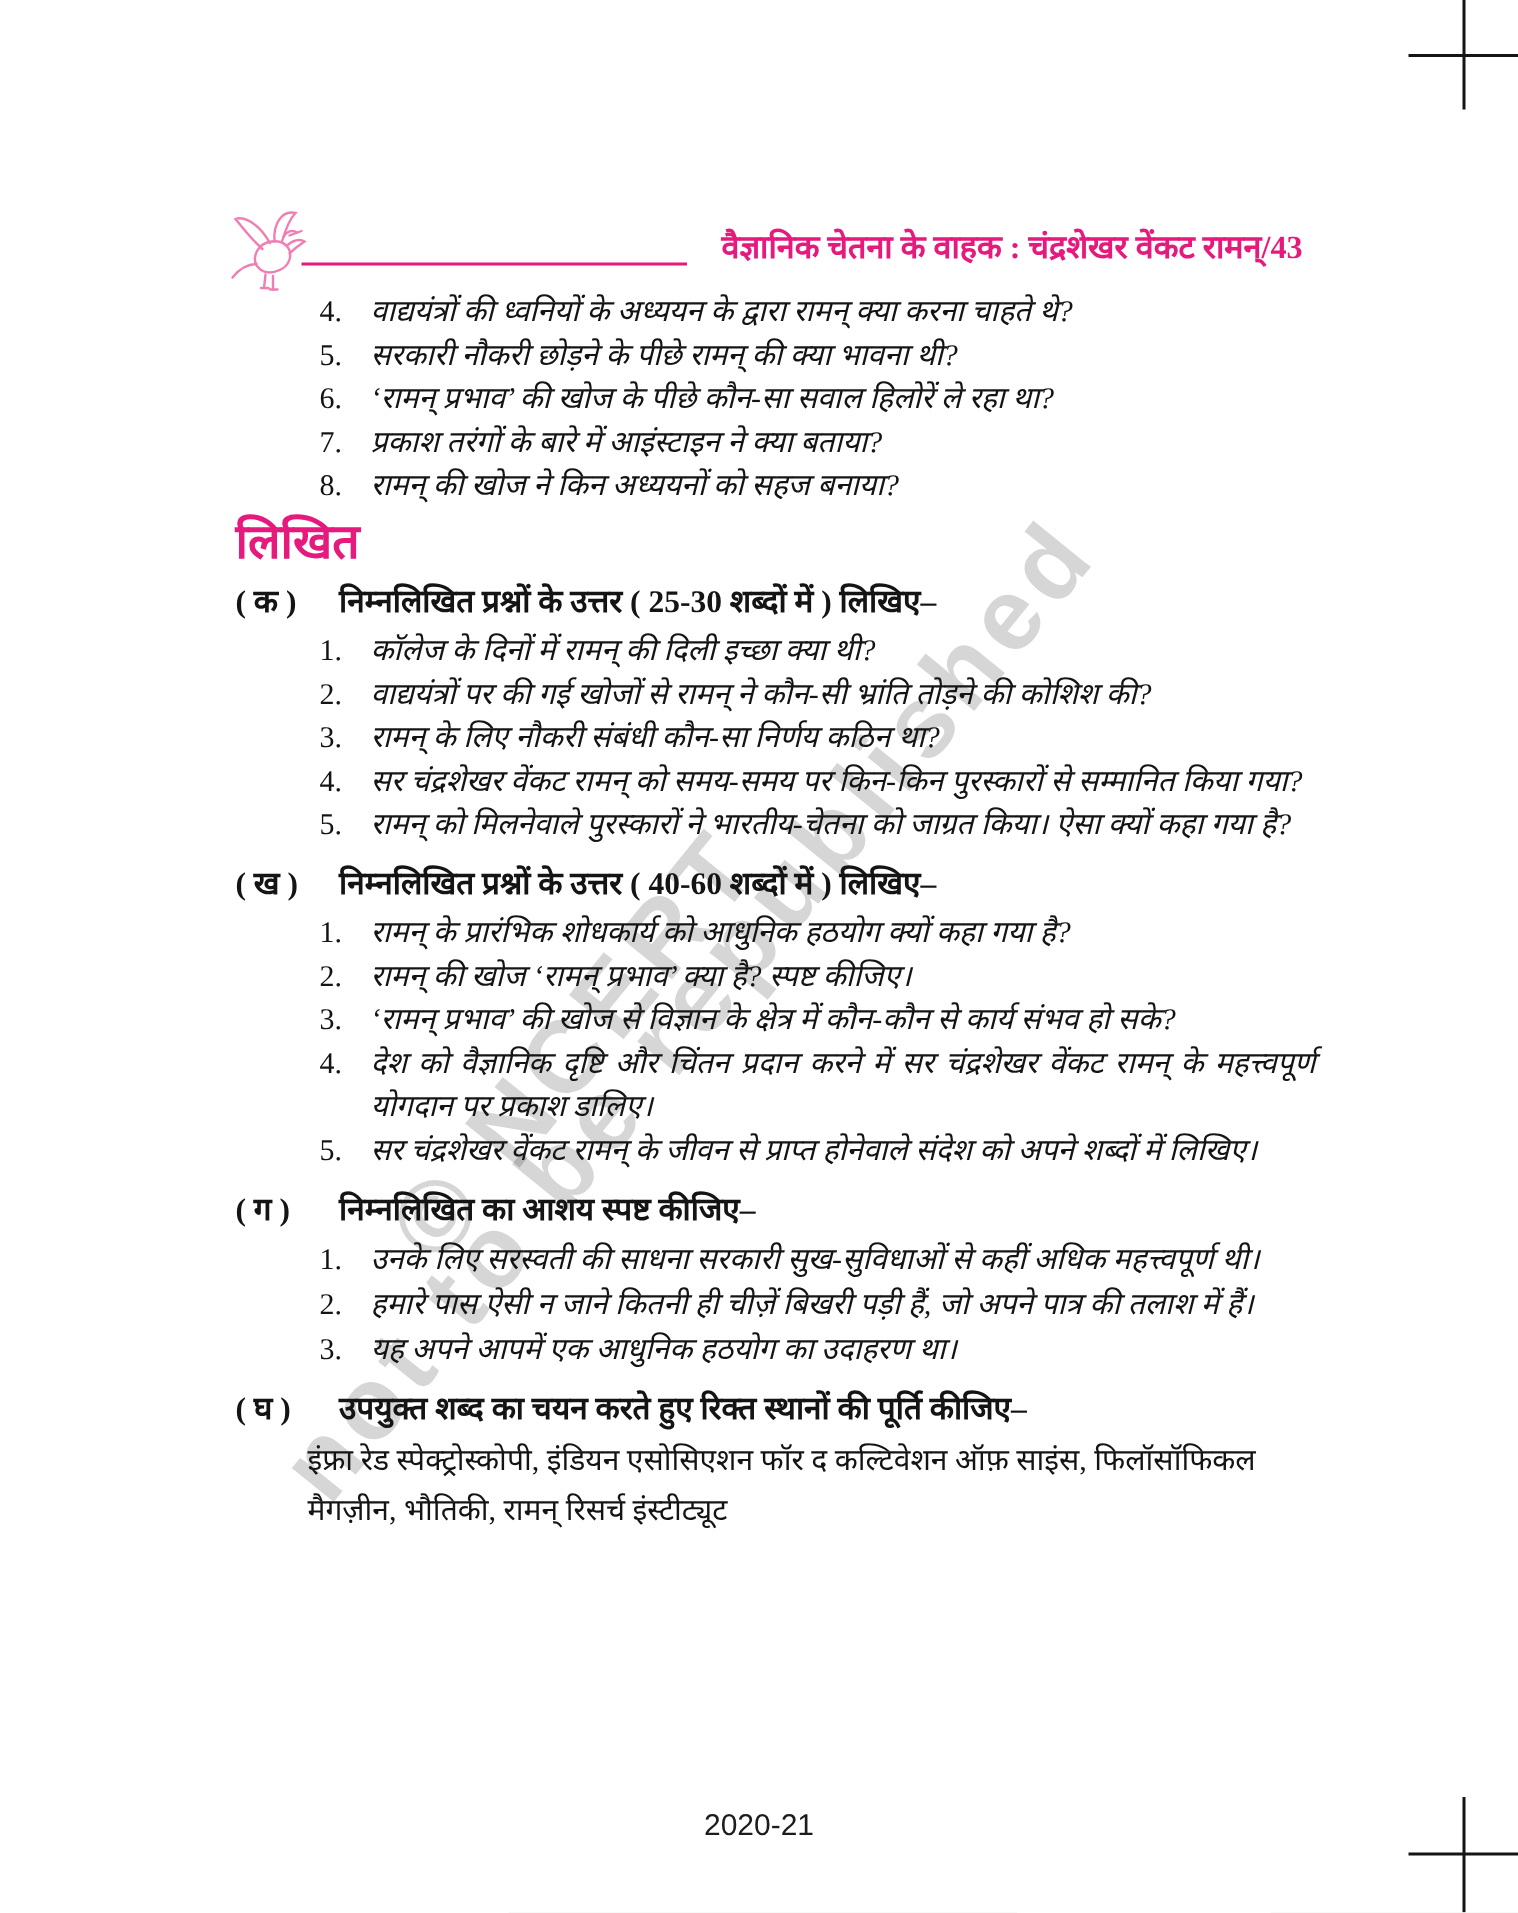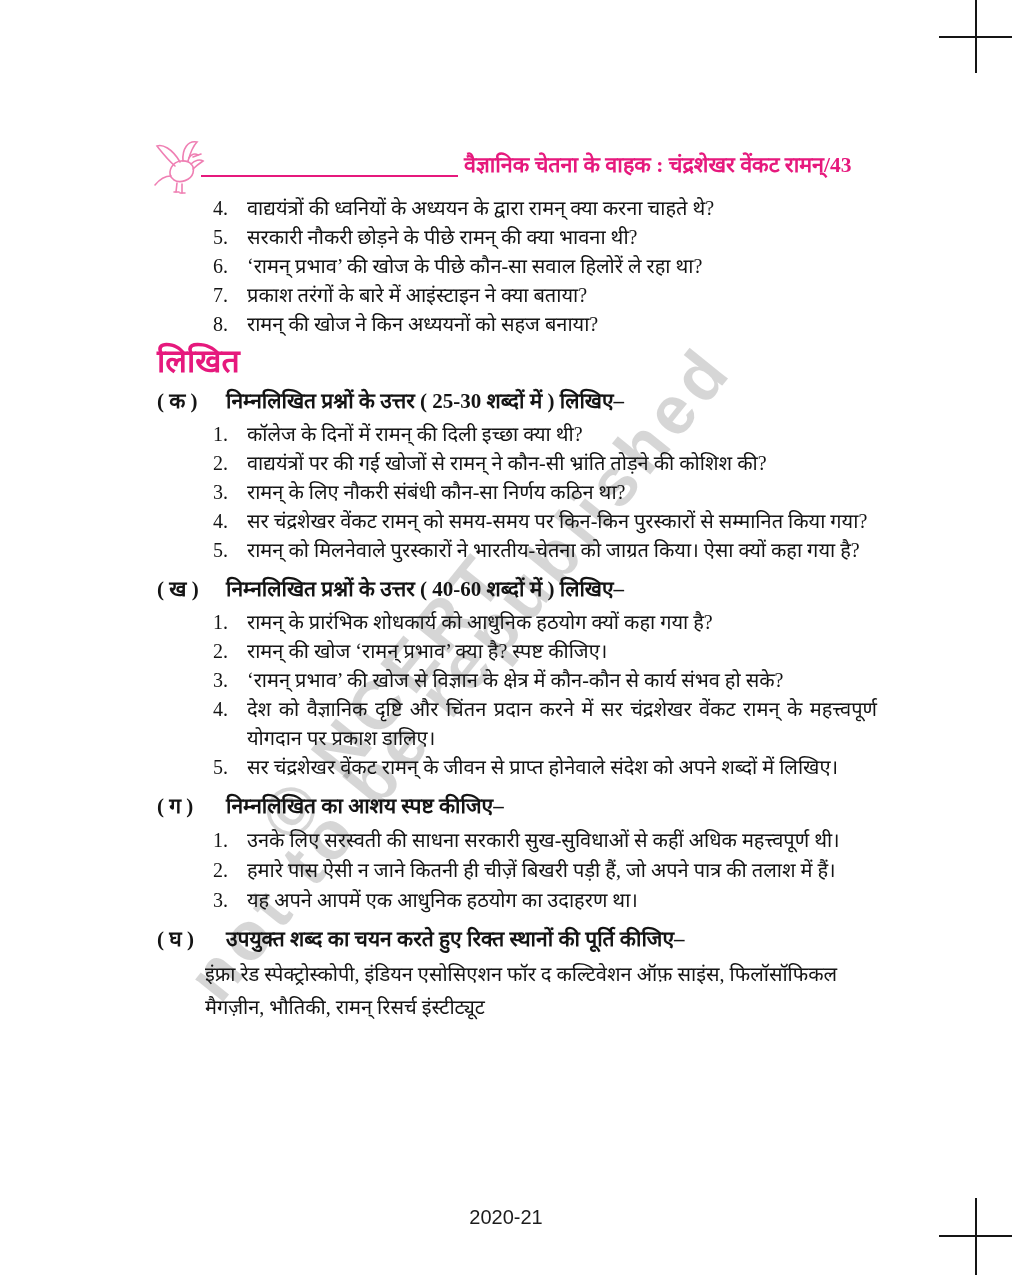--- a/index.html
+++ b/index.html
@@ -42,34 +42,34 @@
   .crop.br-v{left:975px;top:1198px;width:2px;height:77px;}
   .crop.br-h{left:939px;top:1235px;width:73px;height:2px;}
 
   
   .bird{position:absolute;left:153px;top:133px;z-index:2;}
   .header-rule{
     position:absolute;left:201px;top:175px;width:257px;height:2px;
     background:var(--accent);z-index:2;
   }
   .header-title{
-    position:absolute;left:464px;top:149px;width:415px;
+    position:absolute;left:481px;top:149px;width:415px;
     font-size:21.5px;font-weight:bold;color:var(--accent);
     white-space:nowrap;z-index:2;
   }
 
   
   .content{
     position:absolute;left:157px;top:194px;width:720px;
     font-size:20px;line-height:29px;z-index:1;
   }
   .qlist{margin-left:56px;}
   .item{display:flex;align-items:flex-start;}
   .item .num{width:34px;flex:none;}
-  .item .txt{flex:1;text-align:justify;}
+  .item .txt{flex:1;text-align:justify;font-style:italic;}
   .ga .item{line-height:30px;}
 
   .written-heading{
     margin-top:7px;
     font-size:32px;line-height:31px;font-weight:bold;color:var(--accent);
   }
   .sec-heading{
     display:flex;align-items:flex-start;
     font-weight:bold;font-size:21px;line-height:30px;
     margin-top:9px;margin-bottom:4px;

